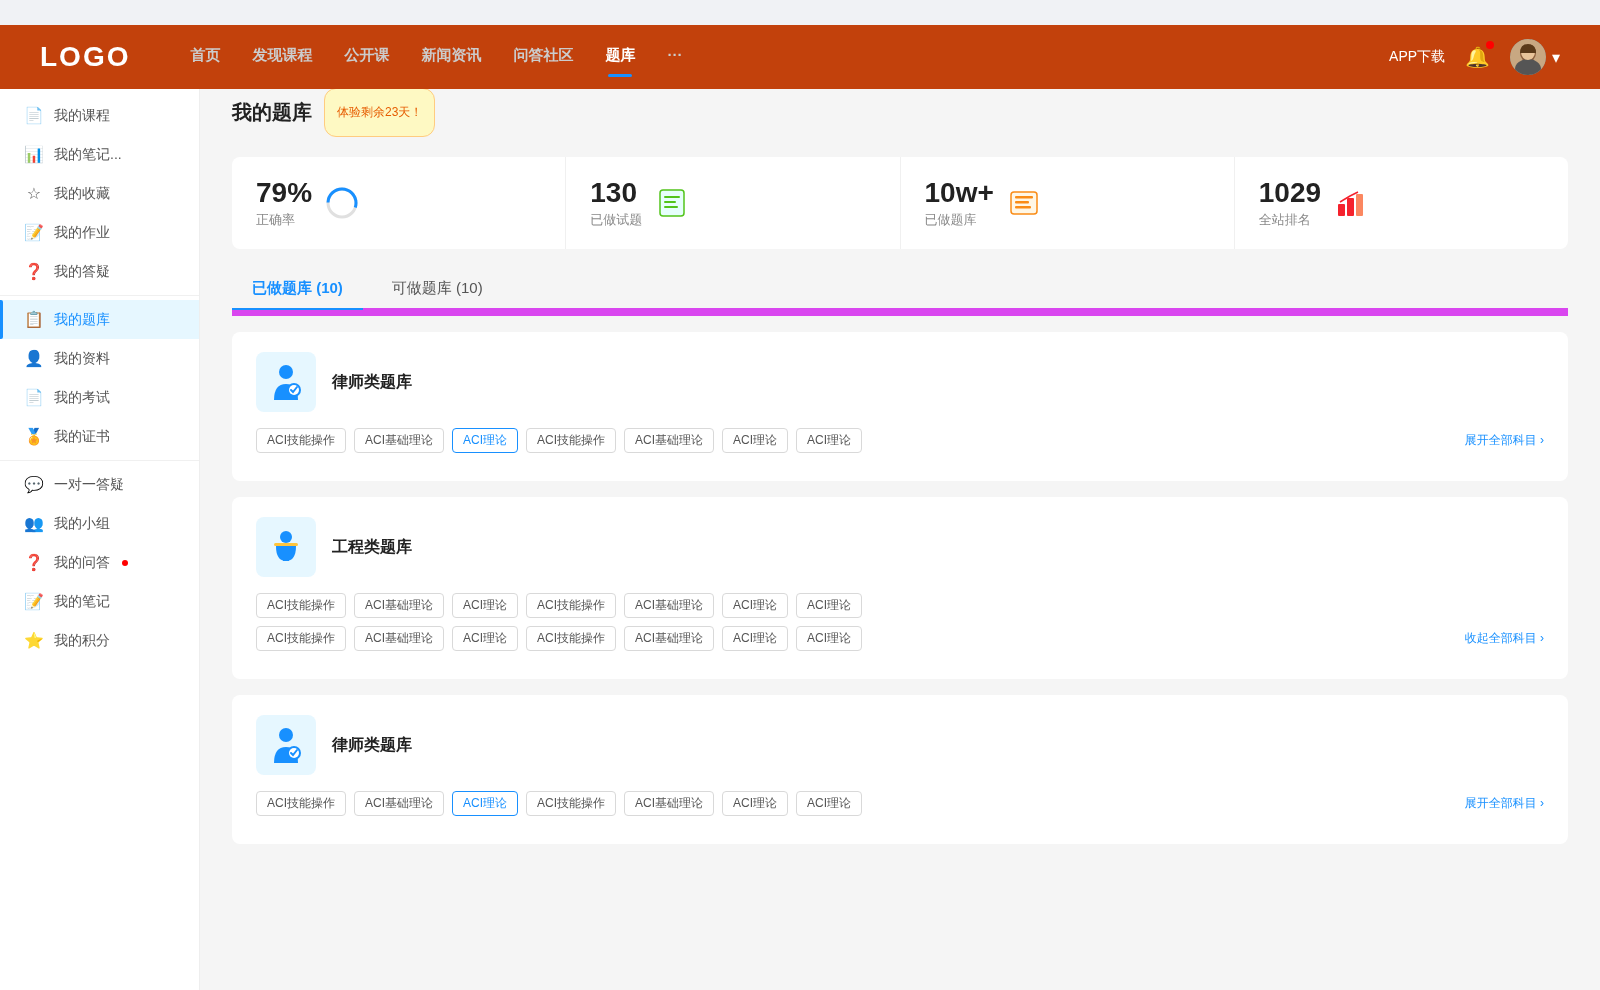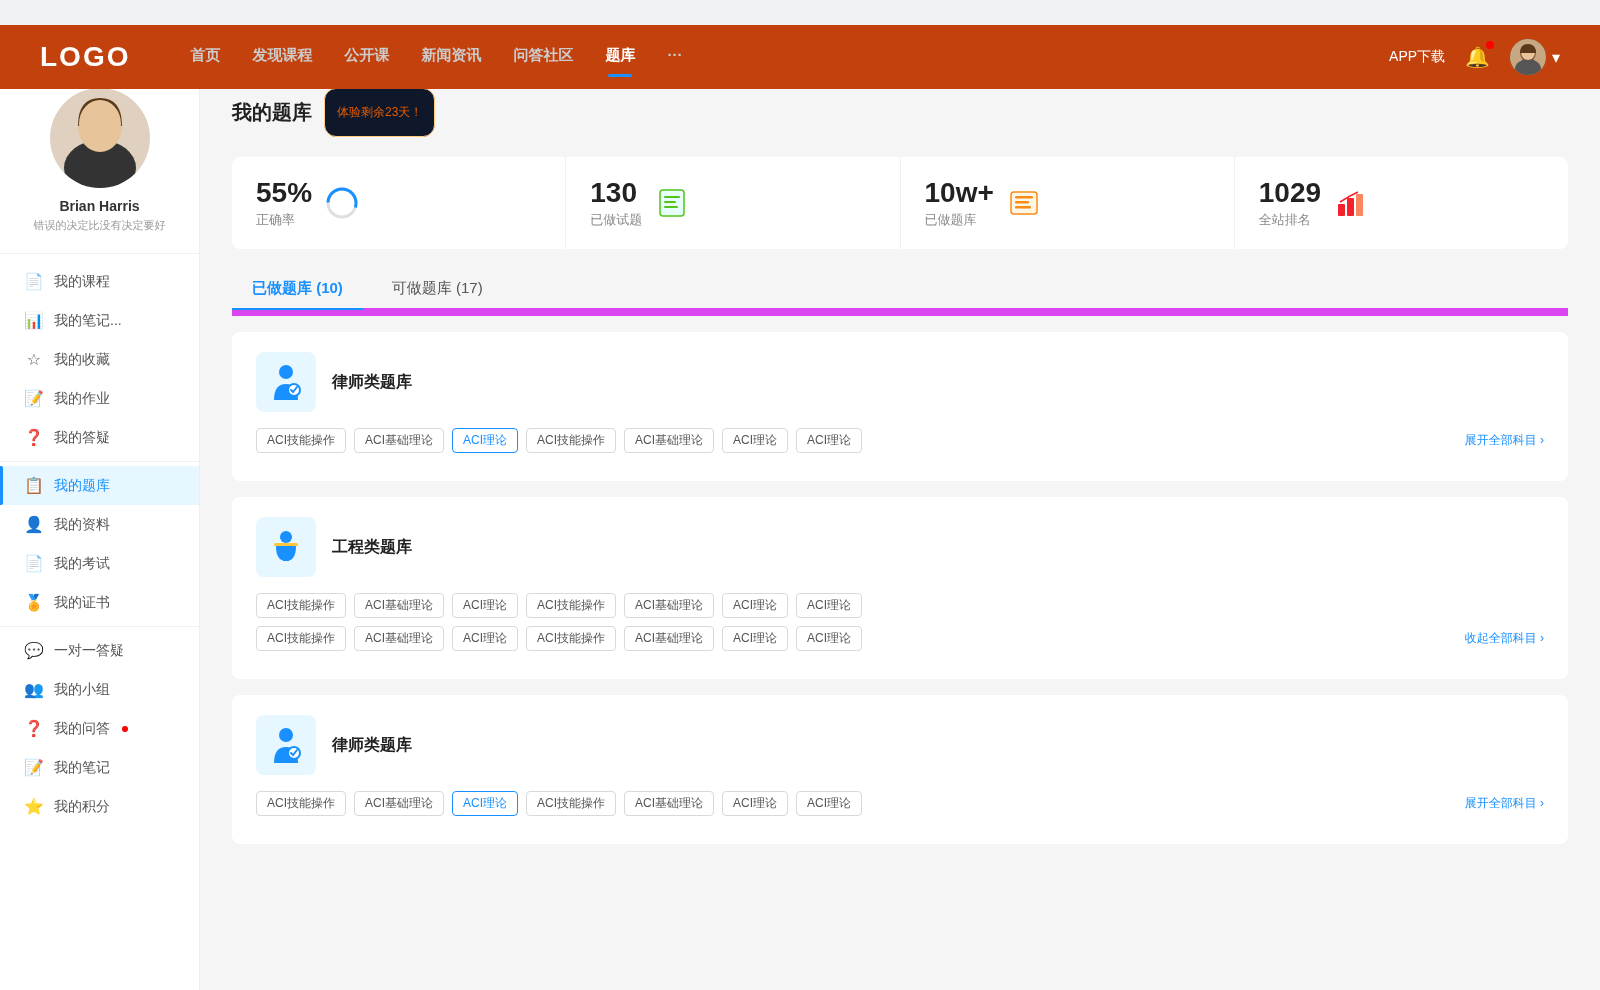--- a/index.html
+++ b/index.html
@@ -144,21 +144,21 @@
 
     
     .page-header {
       display: flex;
       align-items: center;
       gap: 12px;
       margin-bottom: 20px;
     }
     .page-title { font-size: 20px; font-weight: 600; color: #222; }
     .trial-badge {
-      background: #0f172a;
+      background: #fef9c3;
       color: #e65c00;
       border: 1px solid #ffcc80;
       border-radius: 12px;
       padding: 15px 12px;
       font-size: 12px;
     }
 
     
     .stats-row {
       display: flex;
@@ -299,33 +299,20 @@
         </svg>
       </div>
       <span>▾</span>
     </div>
   </div>
 </header>
 
 <div class="layout">
 
   <aside class="sidebar">
-    <div class="profile-section">
-      <div class="profile-avatar">
-        <svg viewBox="0 0 100 100" xmlns="http://www.w3.org/2000/svg">
-          <circle cx="50" cy="50" r="50" fill="#e0d0c0"></circle>
-          <ellipse cx="50" cy="80" rx="36" ry="28" fill="#333"></ellipse>
-          <ellipse cx="50" cy="38" rx="22" ry="26" fill="#e8c49a"></ellipse>
-          <path d="M28 38 Q28 10 50 10 Q72 10 72 38" fill="#5a3a1a"></path>
-          <ellipse cx="50" cy="36" rx="21" ry="24" fill="#e8c49a"></ellipse>
-        </svg>
-      </div>
-      <div class="profile-name">Brian Harris</div>
-      <div class="profile-motto">错误的决定比没有决定要好</div>
-    </div>
     <div class="sidebar-menu" id="sidebar-menu">
     <div class="menu-item">
           <span class="menu-icon">📄</span>
     <span>我的课程</span>
     </div>
         <div class="menu-item">
           <span class="menu-icon">📊</span>
     <span>我的笔记...</span>
     </div>
         <div class="menu-item">
@@ -384,21 +371,21 @@
 
   <main class="main-content">
     <div class="page-header">
       <span class="page-title">我的题库</span>
       <span class="trial-badge">体验剩余23天！</span>
     </div>
 
     <div class="stats-row">
       <div class="stat-item">
         <div class="stat-text">
-          <div class="stat-value">55%</div>
+          <div class="stat-value">79%</div>
           <div class="stat-label">正确率</div>
         </div>
         <div class="stat-icon-wrap">
           <svg class="pie-chart" viewBox="0 0 32 32">
             <circle cx="16" cy="16" r="14" fill="none" stroke="#e0e0e0" stroke-width="3"></circle>
             <circle cx="16" cy="16" r="14" fill="none" stroke="#1890ff" stroke-width="3" stroke-dasharray="48.5 39.5" stroke-dashoffset="22" transform="rotate(-90 16 16)"></circle>
           </svg>
         </div>
       </div>
       <div class="stat-item">
@@ -440,21 +427,21 @@
             <rect x="11" y="10" width="7" height="18" rx="1" fill="#f5222d"></rect>
             <rect x="20" y="6" width="7" height="22" rx="1" fill="#fa541c" opacity="0.7"></rect>
             <polyline points="4,14 14,8 22,4" fill="none" stroke="#f5222d" stroke-width="1.5"></polyline>
           </svg>
         </div>
       </div>
     </div>
 
     <div class="tabs-row" id="tabs-row">
         <div class="tab-item active">已做题库 (10)</div>
-        <div class="tab-item">可做题库 (17)</div>
+        <div class="tab-item">可做题库 (10)</div>
       </div>
 
     <div id="qbank-list">
         <div class="qbank-card">
     <div class="qbank-header">
       <div class="qbank-icon">
     <svg width="40" height="40" viewBox="0 0 40 40">
       <circle cx="20" cy="10" r="7" fill="#1890ff"></circle>
       <path d="M8 38 Q8 22 20 22 Q32 22 32 38" fill="#1890ff"></path>
       <circle cx="28" cy="28" r="7" fill="#1890ff"></circle>

